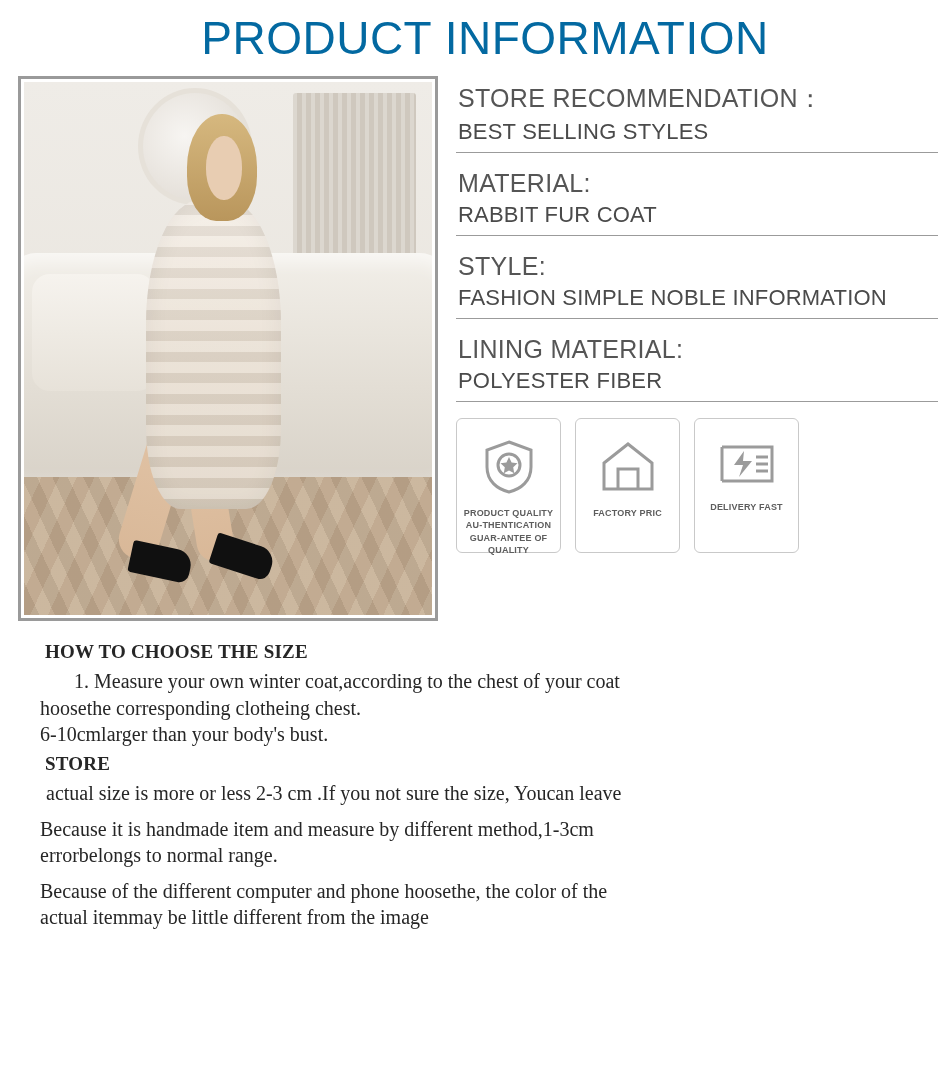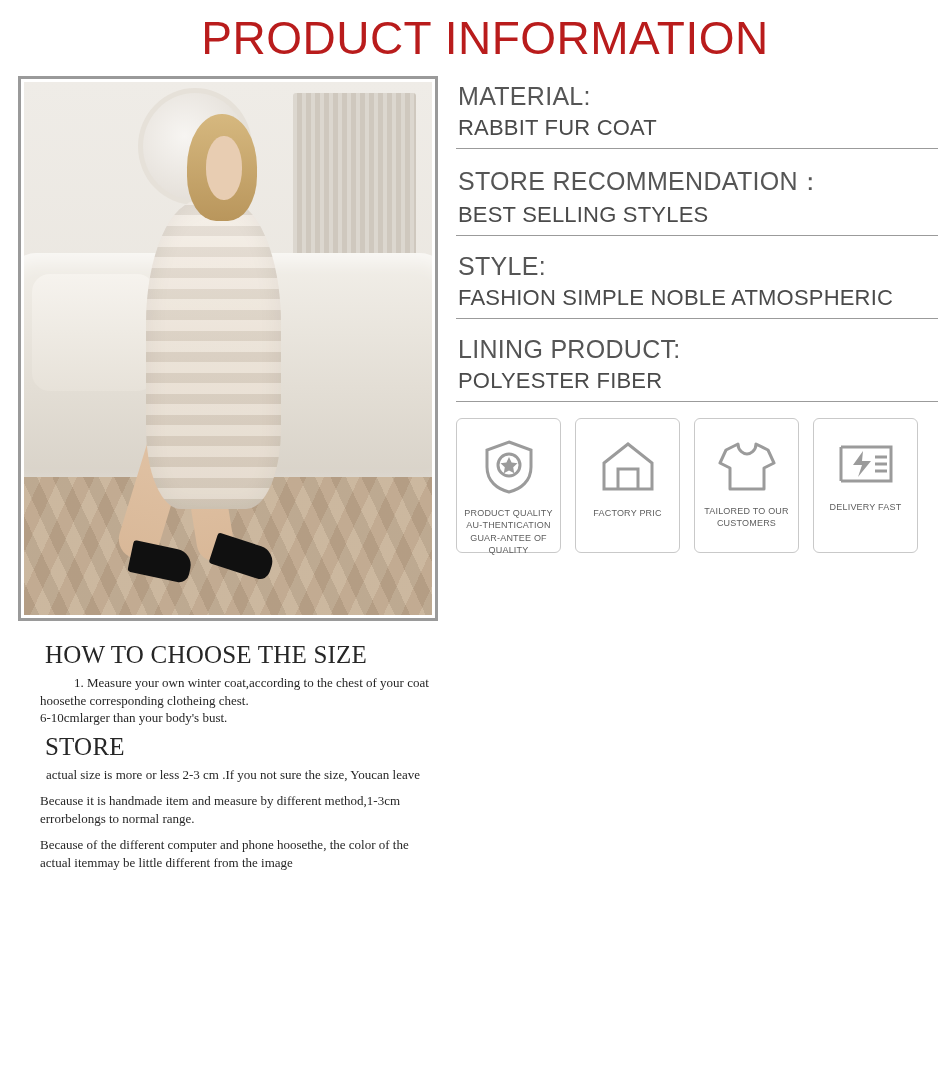--- a/index.html
+++ b/index.html
@@ -15,21 +15,21 @@
     position: relative;
     width: 950px; height: 1079px;
     background: #fff;
   }
 
   
   .title {
     text-align: center;
     font-size: 46px;
     letter-spacing: 0.5px;
-    color: #b91c1c;
+    color: #0369a1;
     font-weight: 400;
     padding-top: 14px;
     padding-left: 20px;
     line-height: 1.05;
     font-family: "Liberation Sans", sans-serif;
   }
 
   
   .top-area {
     display: flex;
@@ -154,20 +154,21 @@
     white-space: nowrap;
   }
   .spec-block:first-child .spec-label { margin-top: 4px; }
   .spec-block.last .spec-value { }
 
   
   .features {
     display: flex;
     gap: 14px;
     margin-top: 10px;
+    font-weight: bold;
   }
   .feature {
     width: 105px;
     height: 135px;
     border: 1px solid #c9c9c9;
     border-radius: 6px;
     display: flex;
     flex-direction: column;
     align-items: center;
     justify-content: flex-start;
@@ -186,27 +187,27 @@
   }
 
   
   .lower {
     padding: 14px 16px 0 40px;
     font-family: "Liberation Serif", serif;
     color: #262626;
   }
   .head {
     font-family: "Liberation Serif", serif;
-    font-weight: normal;
-    font-size: 25px;
+    font-weight: bold;
+    font-size: 19px;
     margin: 6px 0 6px 5px;
     letter-spacing: 0.2px;
   }
   .para {
-    font-size: 13px;
+    font-size: 20px;
     line-height: 1.27;
     margin: 0 0 3px 0;
     font-family: Liberation Serif, serif;
   }
   .para.indent { text-indent: 34px; }
   .para.tight { margin-bottom: 1px; }
   .notes-body { margin-left: 6px; }
   .gap-sm { height: 9px; }
 </style>
 </head>
@@ -233,36 +234,36 @@
         <div class="skirt"></div>
         <div class="coat"></div>
         <div class="model-hair"></div>
         <div class="model-face"></div>
       </div>
     </div>
 
     <div class="specs">
 
       <div class="spec-block">
+        <div class="spec-label">STORE RECOMMENDATION：</div>
+        <div class="spec-value">BEST SELLING STYLES</div>
+      </div>
+
+      <div class="spec-block">
         <div class="spec-label">MATERIAL:</div>
         <div class="spec-value">RABBIT FUR COAT</div>
       </div>
 
       <div class="spec-block">
-        <div class="spec-label">STORE RECOMMENDATION：</div>
-        <div class="spec-value">BEST SELLING STYLES</div>
-      </div>
-
-      <div class="spec-block">
         <div class="spec-label">STYLE:</div>
-        <div class="spec-value">FASHION SIMPLE NOBLE ATMOSPHERIC</div>
+        <div class="spec-value">FASHION SIMPLE NOBLE INFORMATION</div>
       </div>
 
       <div class="spec-block last">
-        <div class="spec-label">LINING PRODUCT:</div>
+        <div class="spec-label">LINING MATERIAL:</div>
         <div class="spec-value">POLYESTER FIBER</div>
       </div>
 
       <div class="features">
 
         <div class="feature">
           <span>
             <svg width="52" height="56" viewBox="0 0 52 56">
               <path d="M26 3 L48 11 V28 C48 42 38 50 26 53 C14 50 4 42 4 28 V11 Z" fill="none" stroke="#9b9b9b" stroke-width="3"></path>
               <circle cx="26" cy="26" r="11" fill="none" stroke="#9b9b9b" stroke-width="3"></circle>
@@ -275,29 +276,20 @@
         <div class="feature">
           <span>
             <svg width="58" height="56" viewBox="0 0 58 56">
               <path d="M5 24 L29 5 L53 24 V50 H5 Z" fill="none" stroke="#9b9b9b" stroke-width="3"></path>
               <path d="M19 50 V30 H39 V50" fill="none" stroke="#9b9b9b" stroke-width="3"></path>
             </svg>
           </span>
           <div class="feature-cap">FACTORY PRIC</div>
         </div>
 
-        <div class="feature">
-          <span>
-            <svg width="62" height="54" viewBox="0 0 62 54">
-              <path d="M22 5 L10 11 L4 24 L14 29 V50 H48 V29 L58 24 L52 11 L40 5
-                       C40 12 34 15 31 15 C28 15 22 12 22 5 Z" fill="none" stroke="#9b9b9b" stroke-width="3" stroke-linejoin="round"></path>
-            </svg>
-          </span>
-          <div class="feature-cap">TAILORED TO OUR CUSTOMERS</div>
-        </div>
 
         <div class="feature">
           <span>
             <svg width="62" height="50" viewBox="0 0 62 50">
               <path d="M6 8 H56 V42 H6" fill="none" stroke="#9b9b9b" stroke-width="3"></path>
               <path d="M6 8 V42" fill="none" stroke="#9b9b9b" stroke-width="3"></path>
               <path d="M28 12 L18 26 H27 L23 38 L36 22 H27 Z" fill="#9b9b9b"></path>
               <path d="M40 18 H52 M40 25 H52 M40 32 H52" stroke="#9b9b9b" stroke-width="3" fill="none"></path>
             </svg>
           </span>

